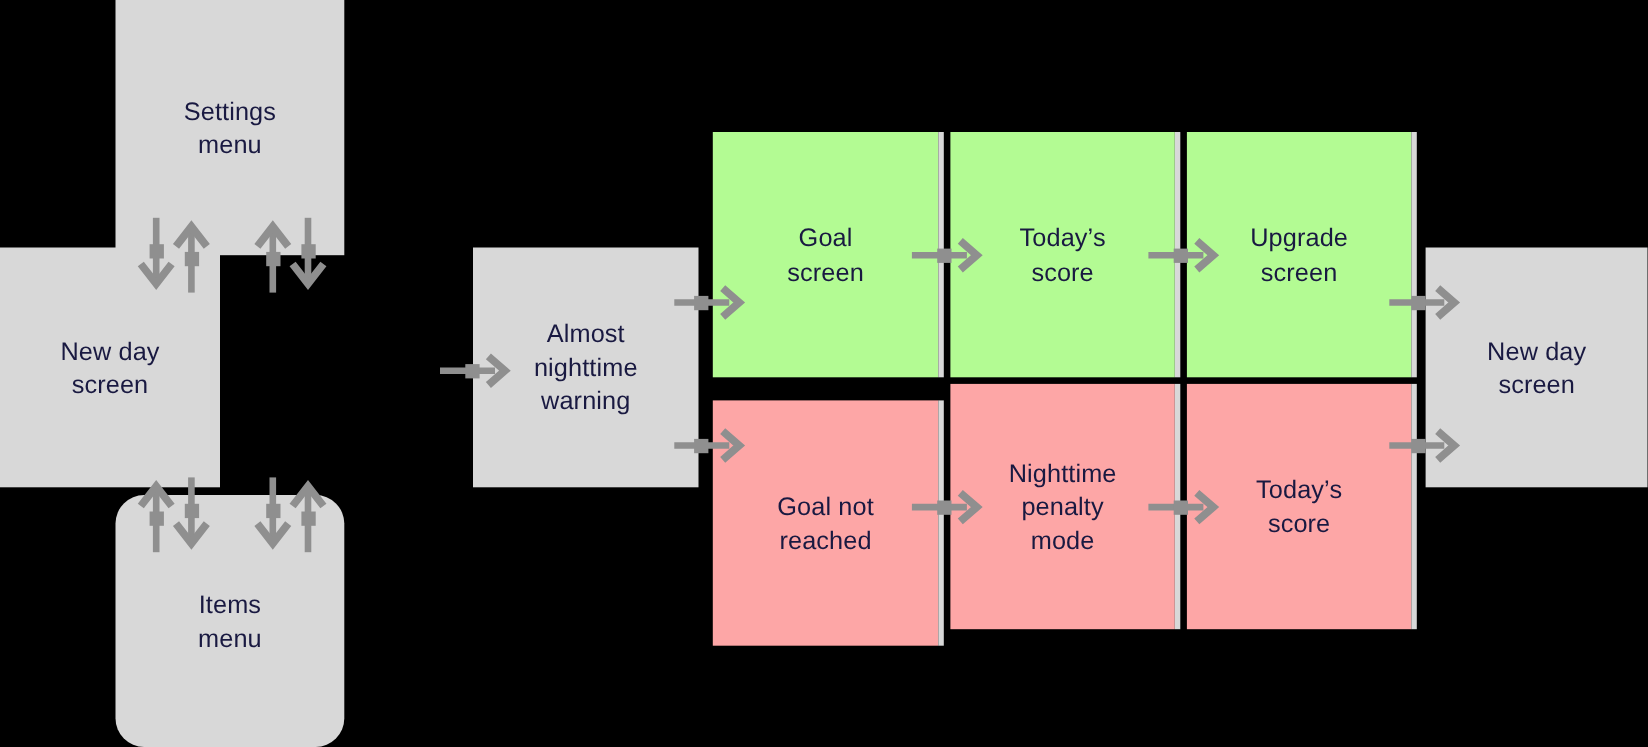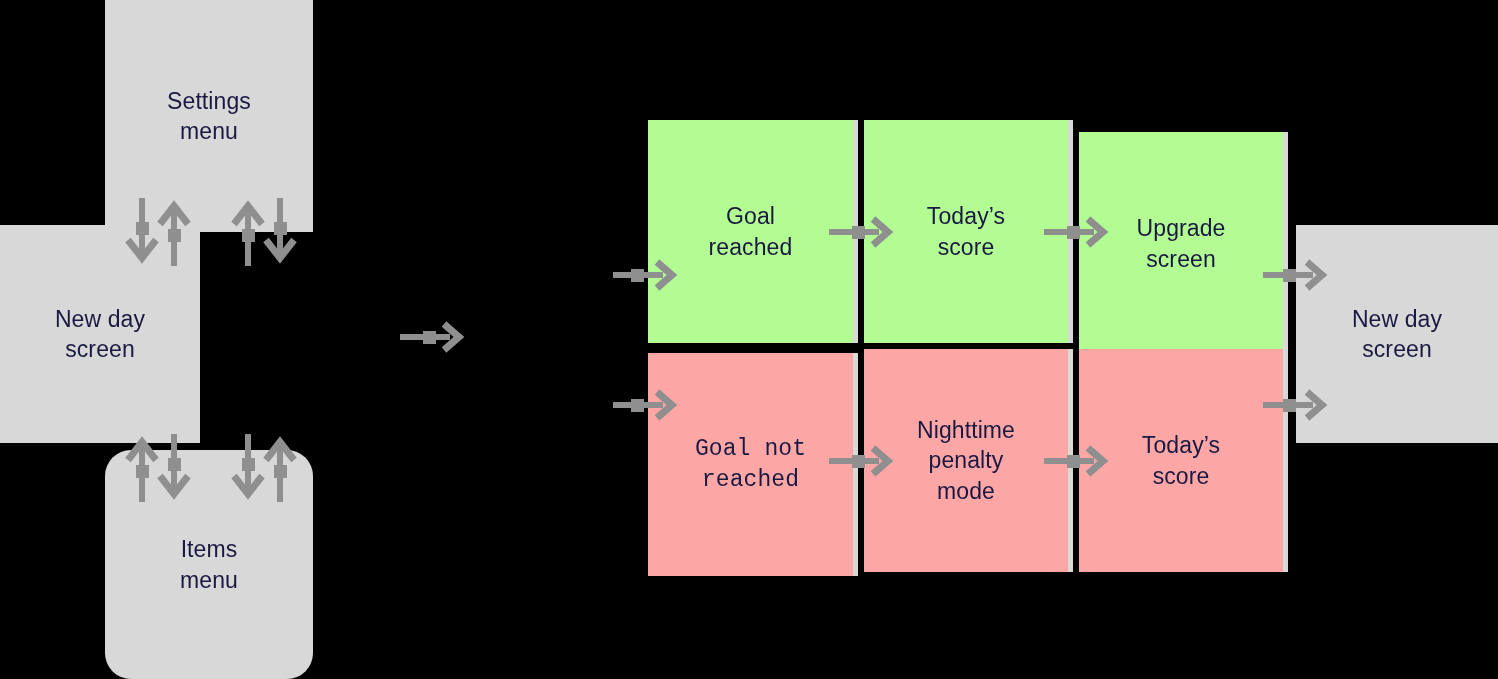--- a/index.html
+++ b/index.html
@@ -56,34 +56,37 @@
 
 <div id="stage">
 
   <div class="node gray" style="left:105px;top:0px;width:208px;height:232px;">Settings
 menu</div>
 
   <div class="node gray" style="left:0px;top:225px;width:200px;height:218px;">New day
 screen</div>
 
 
+  <div class="node gray" style="left:430px;top:225px;width:205px;height:218px;">Almost
+nighttime
+warning</div>
 
   <div class="node gray" style="left:105px;top:450px;width:208px;height:229px;border-radius:26px;">Items
 menu</div>
 
   <div class="node green" style="left:648px;top:120px;width:205px;height:223px;">Goal
-reached</div>
+screen</div>
 
   <div class="node green" style="left:864px;top:120px;width:204px;height:223px;">Today’s
 score</div>
 
-  <div class="node green" style="left:1079px;top:132px;width:204px;height:223px;">Upgrade
-screen</div>
-
-  <div class="node red" style="left:648px;top:353px;width:205px;height:223px;font-family:Liberation Mono, monospace;">Goal not
+  <div class="node green" style="left:1079px;top:120px;width:204px;height:223px;">Upgrade
+screen</div>
+
+  <div class="node red" style="left:648px;top:364px;width:205px;height:223px;">Goal not
 reached</div>
 
   <div class="node red" style="left:864px;top:349px;width:204px;height:223px;">Nighttime
 penalty
 mode</div>
 
   <div class="node red" style="left:1079px;top:349px;width:204px;height:223px;">Today’s
 score</div>
 
   <div class="node gray" style="left:1296px;top:225px;width:202px;height:218px;">New day

